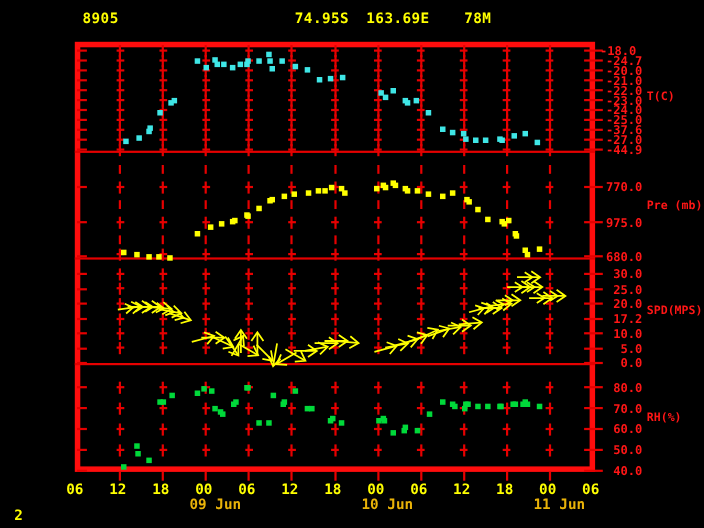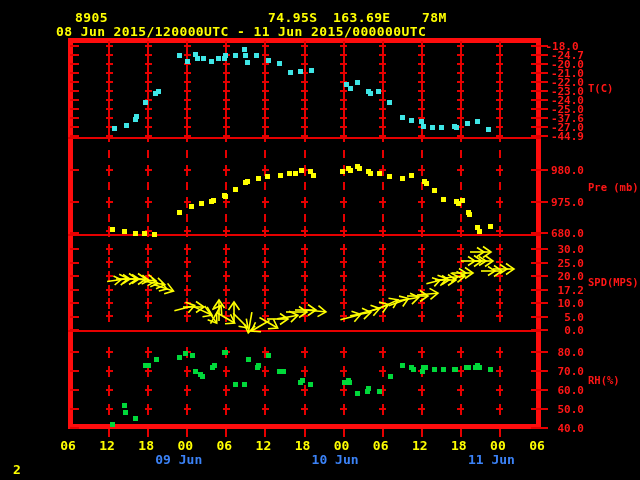--- a/index.html
+++ b/index.html
@@ -14,34 +14,33 @@
         background-size:2px 11px,7px 2px;background-position:center center;}
   .vdash{position:absolute;width:2px;height:8px;background:#e60000;}
   .ltick{position:absolute;width:9px;height:2px;background:#e60000;}
   .rtick{position:absolute;width:17px;height:2px;background:#e60000;}
   .btick{position:absolute;width:2px;height:8px;background:#e60000;}
   .dot{position:absolute;width:5px;height:5px;}
   .ytick{position:absolute;left:540px;width:44px;height:12px;line-height:12px;text-align:right;
          font:700 11px "DejaVu Sans Mono",monospace;color:#ff1616;white-space:pre;}
   .ptitle{position:absolute;left:588px;font:700 10.5px "DejaVu Sans Mono",monospace;color:#ff1616;white-space:pre;}
   .hlabel{position:absolute;width:24px;text-align:center;font:700 13px "DejaVu Sans Mono",monospace;color:#ffff00;}
-  .dlabel{position:absolute;width:64px;text-align:left;font:700 13px "DejaVu Sans Mono",monospace;color:#3b82f6;}
+  .dlabel{position:absolute;width:64px;text-align:right;font:700 13px "DejaVu Sans Mono",monospace;color:#eab308;}
   .arrow{position:absolute;width:28px;height:28px;}
   #page-num{position:absolute;left:13px;top:462px;font:700 13px "DejaVu Sans Mono",monospace;color:#ffff00;}
 </style>
 </head>
 <body>
 
 <div id="screen">
 
   <span class="hdr" style="left:75px;top:10px">8905</span>
   <span class="hdr" style="left:268px;top:10px">74.95S</span>
   <span class="hdr" style="left:333px;top:10px">163.69E</span>
   <span class="hdr" style="left:422px;top:10px">78M</span>
-  <span class="hdr" style="left:56px;top:24px">08 Jun 2015/120000UTC - 11 Jun 2015/000000UTC</span>
 
   <div class="plot-border"></div>
   <div class="divider" style="top:137px"></div>
   <div class="divider" style="top:234px"></div>
   <div class="divider" style="top:330px"></div>
 
   <div class="ptitle" style="top:82px">T(C)</div>
   <div class="ptitle" style="top:181px">Pre (mb)</div>
   <div class="ptitle" style="top:276px">SPD(MPS)</div>
   <div class="ptitle" style="top:374px">RH(%)</div>
@@ -383,21 +382,21 @@
       <div class="rtick" style="left: 531px; top: 117px;"></div>
       <div class="ytick" style="left: 540px; top: 112px;">-37.6</div>
       <div class="ltick" style="left: 70px; top: 126px;"></div>
       <div class="rtick" style="left: 531px; top: 126px;"></div>
       <div class="ytick" style="left: 540px; top: 121px;">-27.0</div>
       <div class="ltick" style="left: 70px; top: 135px;"></div>
       <div class="rtick" style="left: 531px; top: 135px;"></div>
       <div class="ytick" style="left: 540px; top: 130px;">-44.9</div>
       <div class="ltick" style="left: 70px; top: 169px;"></div>
       <div class="rtick" style="left: 531px; top: 169px;"></div>
-      <div class="ytick" style="left: 540px; top: 164px;">980.0</div>
+      <div class="ytick" style="left: 540px; top: 164px;">770.0</div>
       <div class="ltick" style="left: 70px; top: 200.5px;"></div>
       <div class="rtick" style="left: 531px; top: 200.5px;"></div>
       <div class="ytick" style="left: 540px; top: 195.5px;">975.0</div>
       <div class="ltick" style="left: 70px; top: 232px;"></div>
       <div class="rtick" style="left: 531px; top: 232px;"></div>
       <div class="ytick" style="left: 540px; top: 227px;">680.0</div>
       <div class="ltick" style="left: 70px; top: 248px;"></div>
       <div class="rtick" style="left: 531px; top: 248px;"></div>
       <div class="ytick" style="left: 540px; top: 243px;">30.0</div>
       <div class="ltick" style="left: 70px; top: 261.5px;"></div>

